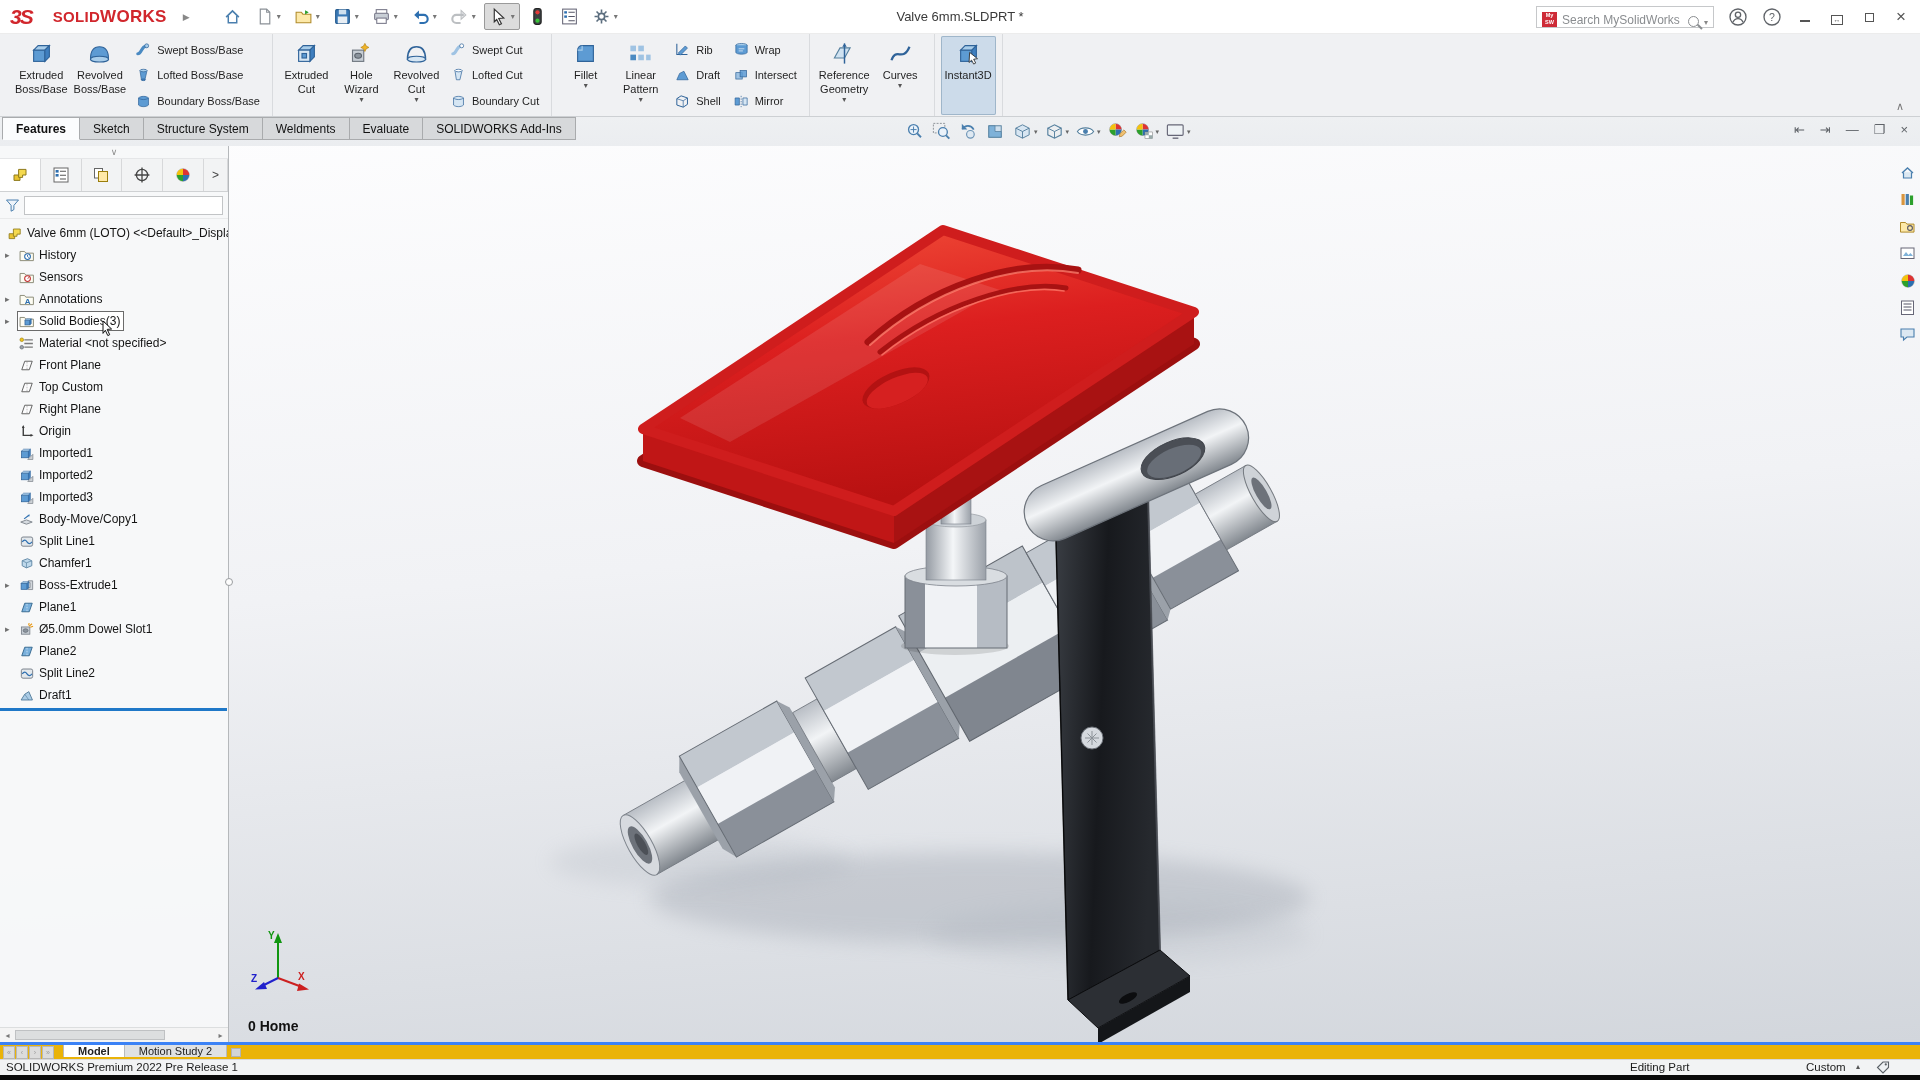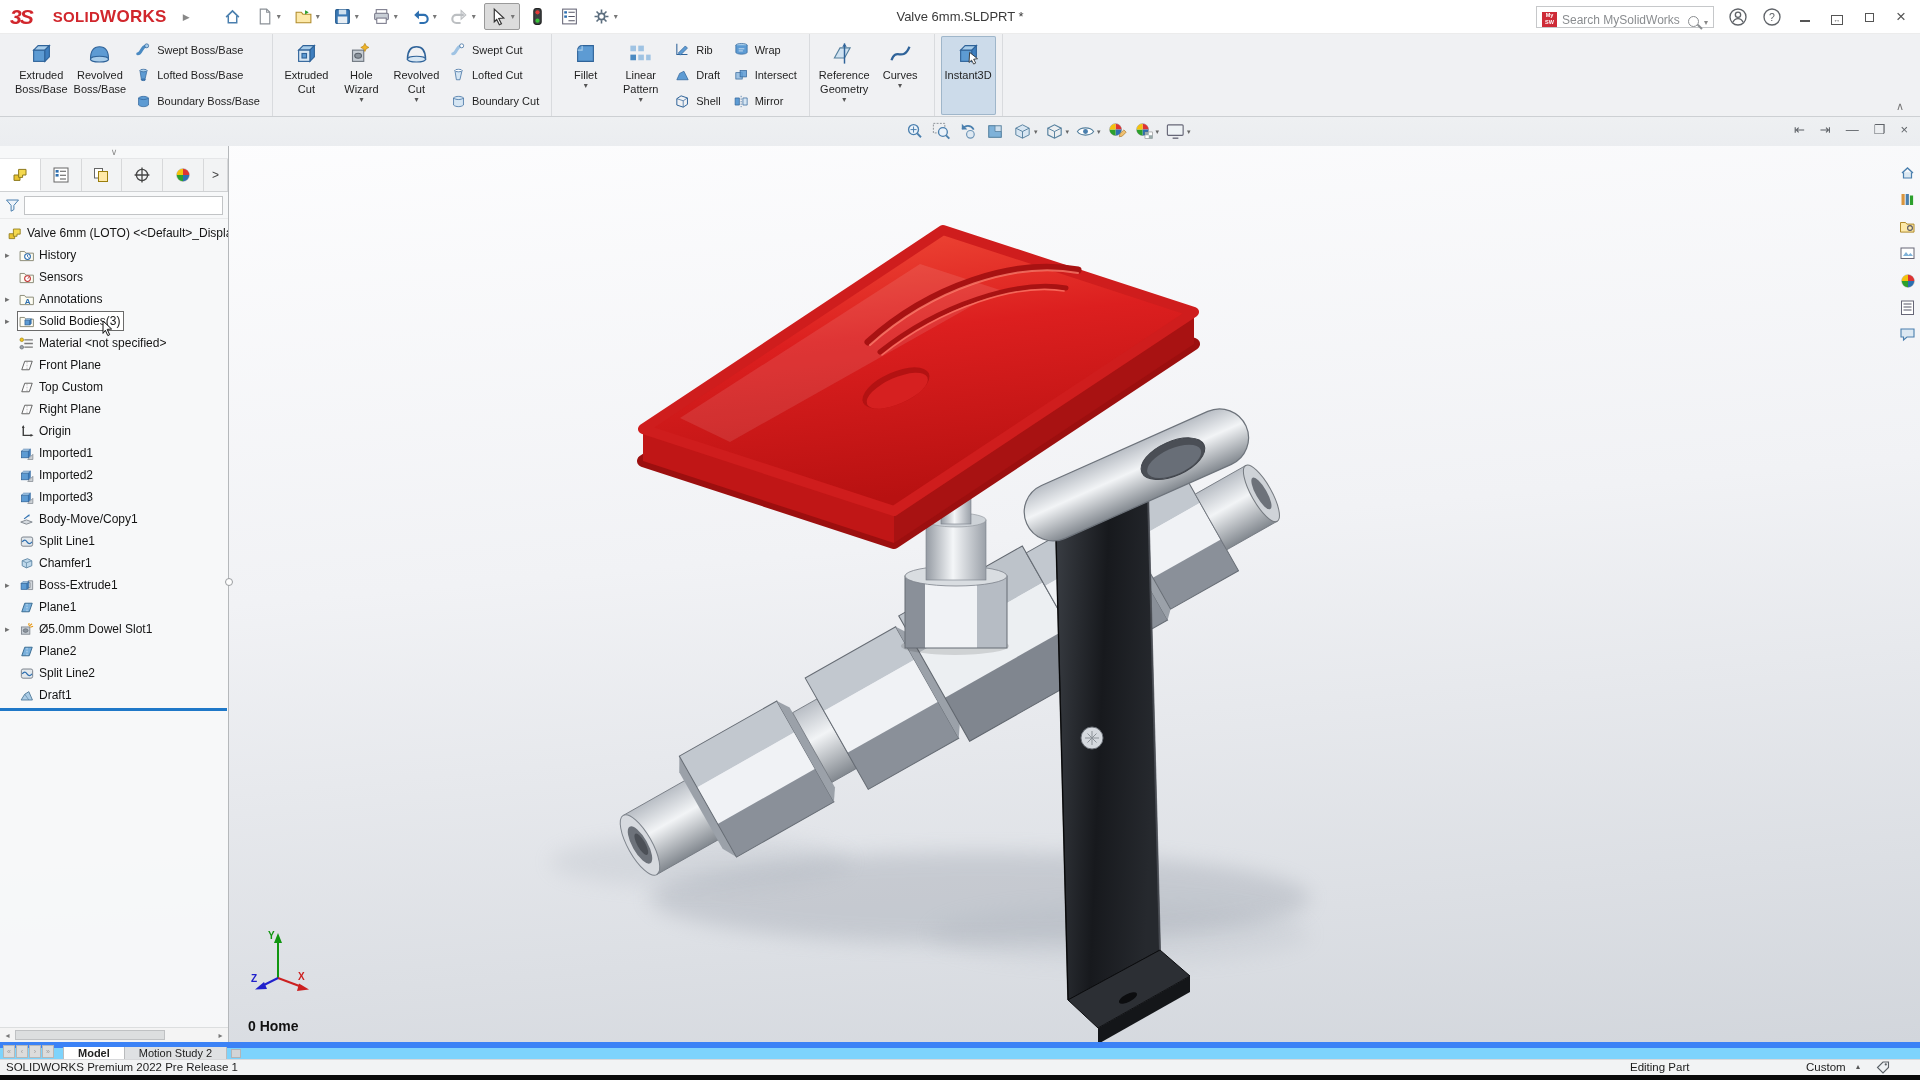--- a/index.html
+++ b/index.html
@@ -81,21 +81,21 @@
 .cursor-svg{position:absolute;left:102px;top:10px;width:13px;height:19px;z-index:9}
 .rollback{height:3px;background:#1f78c8;margin:2px 1px 0 0}
 .p-hscroll{height:15px;border-top:1px solid #dcdedf;background:#f4f4f4;position:relative;flex:none}
 .hs-btn{position:absolute;top:0;bottom:0;width:15px;font-size:8px;color:#777;display:flex;align-items:center;justify-content:center}
 .hs-thumb{position:absolute;left:15px;width:150px;top:2px;bottom:2px;background:#dcdedf;border:1px solid #bfc1c3}
 .splitter-dot{position:absolute;right:-5px;top:432px;width:8px;height:8px;border:1px solid #9a9da0;border-radius:50%;background:#fdfdfd;z-index:5}
 
 #taskpane{position:absolute;right:0;top:14px;width:26px;display:flex;flex-direction:column;align-items:center;gap:7px;padding-top:4px}
 #taskpane svg{width:17px;height:17px}
 
-#motionbar{position:absolute;left:0;top:1042px;right:0;height:17px;background:#7dd3fc;border-top:6px solid #3b82f6;display:flex;align-items:flex-end}
+#motionbar{position:absolute;left:0;top:1042px;right:0;height:17px;background:#eab308;border-top:3px solid #3b82f6;display:flex;align-items:flex-start}
 .mm-nav{display:flex;align-items:center;gap:1px;padding:1px 3px}
 .mm-btn{width:12px;height:13px;background:#dcdcdc;border:1px solid #b7b7b7;color:#9b9b9b;font-size:7px;line-height:11px;text-align:center}
 .mtab{display:flex;align-items:center;padding:0 14px;font-size:11px;background:#dfe1e3;border-right:1px solid #b9bbbd;white-space:nowrap}
 .mtab:first-of-type{border-left:1px solid #b9bbbd;margin-left:6px}
 .mtab.active{background:#fff;font-weight:bold}
 .mm-grip{width:10px;height:9px;align-self:center;margin-left:4px;background:#d2d4d6;border:1px solid #b2b4b6}
 
 #statusbar{position:absolute;left:0;top:1059px;right:0;height:16px;background:#f2f3f4;border-top:1px solid #d7d8da;font-size:11.5px;color:#1c1c1c}
 #sb-left{position:absolute;left:6px;top:1px}
 #sb-mode{position:absolute;left:1630px;top:1px}
@@ -417,20 +417,28 @@
           <path d="M5 9l4-4h10l-4 4z" fill="#a8cdea" stroke="#2f6399"></path>
           <path d="M15 9l4-4v10l-4 4z" fill="#3f7fbf" stroke="#2f6399"></path>
           <path d="M13 11l7 5.6-3.4.5 1.8 3.4-1.8.9-1.9-3.5-2.2 2.1z" fill="#fff" stroke="#333" stroke-width=".8"></path>
         </svg>
         <span class="lbl">Instant3D</span>
       </div>
     </div>
   </div>
 
 <div id="tabstrip">
+  <div id="tabs">
+      <div class="tab active">Features</div>
+      <div class="tab">Sketch</div>
+      <div class="tab">Structure System</div>
+      <div class="tab">Weldments</div>
+      <div class="tab">Evaluate</div>
+      <div class="tab">SOLIDWORKS Add-Ins</div>
+    </div>
   <div id="headsup">
       <div class="hbtn">
         <svg viewBox="0 0 22 22">
           <circle cx="10" cy="9" r="5.2" fill="#eaf2fa" stroke="#4a7fae" stroke-width="1.4"></circle>
           <path d="M13.8 13l4 4" stroke="#4a7fae" stroke-width="2"></path>
           <path d="M10 5.8v6.4M6.8 9h6.4" stroke="#4a7fae"></path>
         </svg>
       </div>
       <div class="hbtn">
         <svg viewBox="0 0 22 22">

